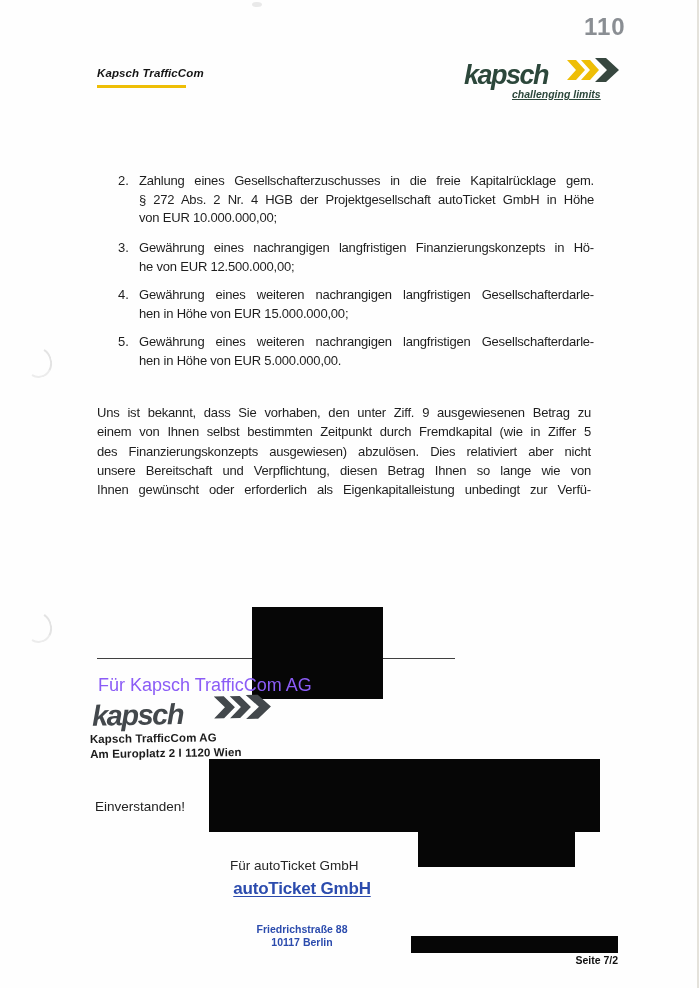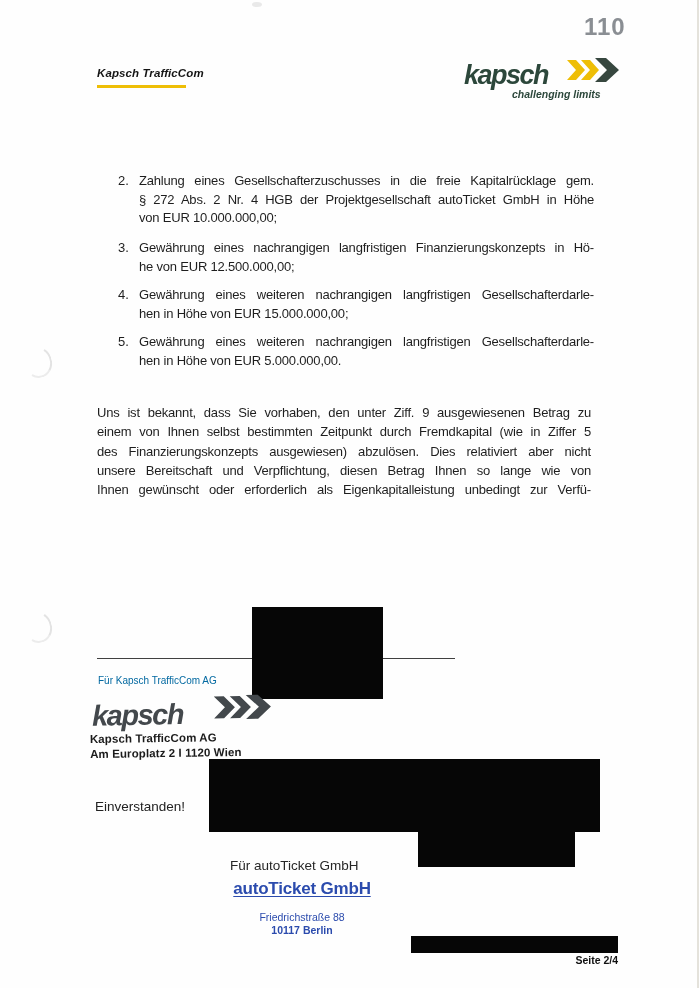--- a/index.html
+++ b/index.html
@@ -28,60 +28,60 @@
   }
   .logo{left:464px;top:58px;width:175px;height:42px;}
   .logo-brand{
     position:absolute;left:0;top:2px;
     font-size:27px;font-weight:bold;font-style:italic;
     color:#2c473b;letter-spacing:-1.5px;
   }
   .logo-chevrons{position:absolute;left:103px;top:0px;}
   .logo-tagline{
     position:absolute;left:48px;top:30px;
-    font-size:10.5px;font-weight:bold;font-style:italic;color:#2c473b;
+    font-size:10.5px;font-weight:bold;font-style:italic;color:#2c473b;text-decoration:underline;
   }
 
   
   .list-item{position:absolute;left:118px;width:476px;display:flex;}
   .li-num{width:21px;font-size:13px;line-height:18.5px;flex:none;}
   .li-lines{width:455px;}
   .line{font-size:13px;line-height:18.5px;letter-spacing:-0.2px;}
   .para{left:97px;top:403px;width:494px;}
   .para .line{line-height:19.3px;}
   .just{text-align:justify;text-align-last:justify;}
 
   
   .sig-line{left:97px;top:658px;width:358px;height:0;border-top:1.5px solid #404040;}
   .redact{background:#060606;}
   .box1{left:252px;top:607px;width:131px;height:92px;}
   .box2{left:209px;top:759px;width:391px;height:73px;}
   .box3{left:418px;top:832px;width:157px;height:35px;}
   .box4{left:411px;top:936px;width:207px;height:17px;}
-  .for-kapsch{left:98px;top:675px;font-size:10px;color:#0369a1;}
+  .for-kapsch{left:98px;top:675px;font-size:18px;color:#8b5cf6;}
   .stamp{left:92px;top:694px;width:190px;height:36px;transform:rotate(-1deg);}
   .stamp-brand{
     position:absolute;left:0;top:4px;
     font-size:29px;font-weight:bold;font-style:italic;
     color:#43484c;letter-spacing:-1.5px;
   }
   .stamp-chevrons{position:absolute;left:122px;top:0;}
   .kap-address{left:90px;top:732px;transform:rotate(-0.8deg);color:#1b1b1b;}
   .kap-address .l1{font-size:11.5px;font-weight:bold;letter-spacing:.1px;}
   .kap-address .l2{font-size:11.5px;font-weight:bold;letter-spacing:.1px;margin-top:2.5px;}
   .agreed{left:95px;top:799px;font-size:13.5px;color:#222;}
   .for-auto{left:230px;top:858px;font-size:13.5px;color:#272727;}
 
   
   .auto-stamp{left:222px;top:879px;width:160px;text-align:center;color:#2b4bad;}
   .auto-name{
     font-size:17px;font-weight:bold;letter-spacing:-0.2px;
     text-decoration:underline;text-underline-offset:2px;
   }
-  .auto-addr1{font-size:10.5px;font-weight:normal;margin-top:12px;}
+  .auto-addr1{font-size:10.5px;font-weight:bold;margin-top:24px;}
   .auto-addr2{font-size:10.5px;font-weight:bold;margin-top:1px;}
 
   
   .footer-page{left:518px;top:954px;width:100px;text-align:right;font-size:10.5px;font-weight:bold;color:#111;}
   .punch{
     width:24px;height:27px;border-radius:50%;
     border:2.5px solid transparent;
     border-right-color:#e3e3e3;border-bottom-color:#ececec;
     transform:rotate(-15deg);
   }
@@ -183,15 +183,15 @@
   <div class="abs agreed">Einverstanden!</div>
   <div class="abs for-auto">Für autoTicket GmbH</div>
 
   <div class="abs auto-stamp">
     <div class="auto-name">autoTicket GmbH</div>
     <div class="auto-addr1">Friedrichstraße 88</div>
     <div class="auto-addr2">10117 Berlin</div>
   </div>
 
   <div class="abs redact box4"></div>
-  <div class="abs footer-page">Seite 2/4</div>
+  <div class="abs footer-page">Seite 7/2</div>
 
 </div>
 
 </body></html>

